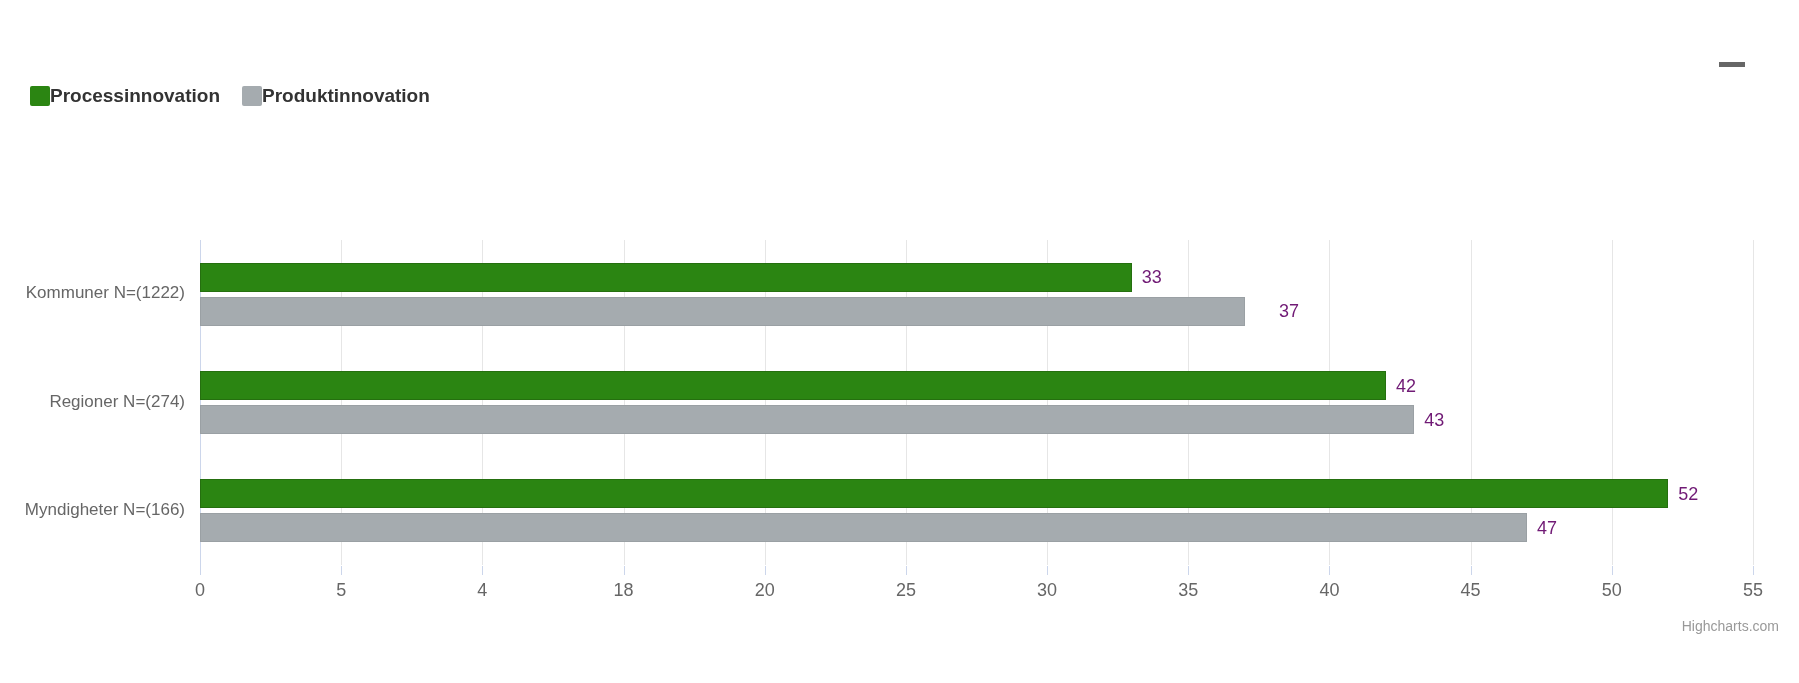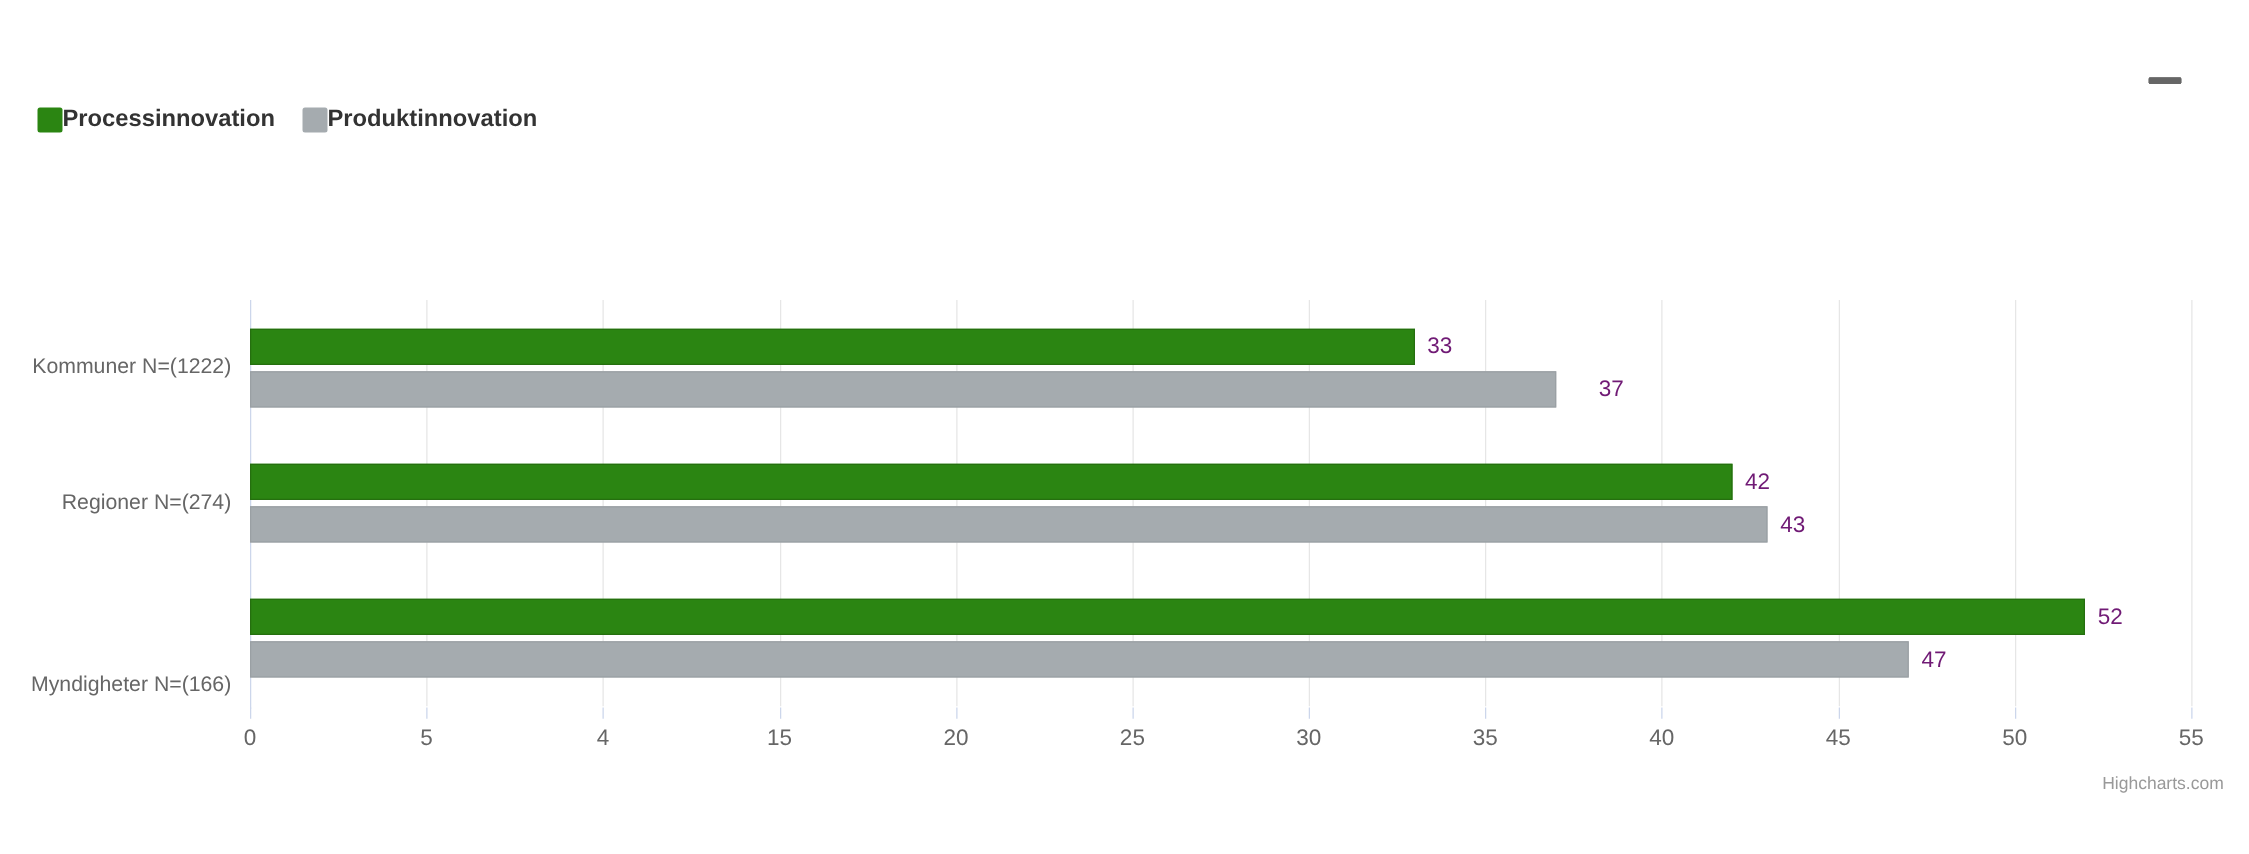--- a/index.html
+++ b/index.html
@@ -218,36 +218,36 @@
       <div class="bar-label" style="left: 1337.11px; top: 287.833px;">47</div>
     </div>
   <div id="axis-decor">
       <div class="tickmark" style="left: 200px;"></div>
       <div class="xtick-label" style="left: 200px;">0</div>
       <div class="tickmark" style="left: 341.182px;"></div>
       <div class="xtick-label" style="left: 341.182px;">5</div>
       <div class="tickmark" style="left: 482.364px;"></div>
       <div class="xtick-label" style="left: 482.364px;">4</div>
       <div class="tickmark" style="left: 623.545px;"></div>
-      <div class="xtick-label" style="left: 623.545px;">15</div>
+      <div class="xtick-label" style="left: 623.545px;">18</div>
       <div class="tickmark" style="left: 764.727px;"></div>
       <div class="xtick-label" style="left: 764.727px;">20</div>
       <div class="tickmark" style="left: 905.909px;"></div>
       <div class="xtick-label" style="left: 905.909px;">25</div>
       <div class="tickmark" style="left: 1047.09px;"></div>
       <div class="xtick-label" style="left: 1047.09px; text-align: center;">30</div>
       <div class="tickmark" style="left: 1188.27px;"></div>
       <div class="xtick-label" style="left: 1188.27px;">35</div>
       <div class="tickmark" style="left: 1329.45px;"></div>
       <div class="xtick-label" style="left: 1329.45px;">40</div>
       <div class="tickmark" style="left: 1470.64px;"></div>
       <div class="xtick-label" style="left: 1470.64px;">45</div>
       <div class="tickmark" style="left: 1611.82px;"></div>
       <div class="xtick-label" style="left: 1611.82px;">50</div>
       <div class="tickmark" style="left: 1753px;"></div>
       <div class="xtick-label" style="left: 1753px; text-align: right;">55</div>
       <div class="ytick-label" style="top: 283.167px;">Kommuner N=(1222)</div>
       <div class="ytick-label" style="top: 391.5px;">Regioner N=(274)</div>
-      <div class="ytick-label" style="top: 499.833px; margin-top: 38px;">Myndigheter N=(166)</div>
+      <div class="ytick-label" style="top: 499.833px;">Myndigheter N=(166)</div>
     </div>
 
   <div class="credits">Highcharts.com</div>
 </div>
 
 </body></html>

